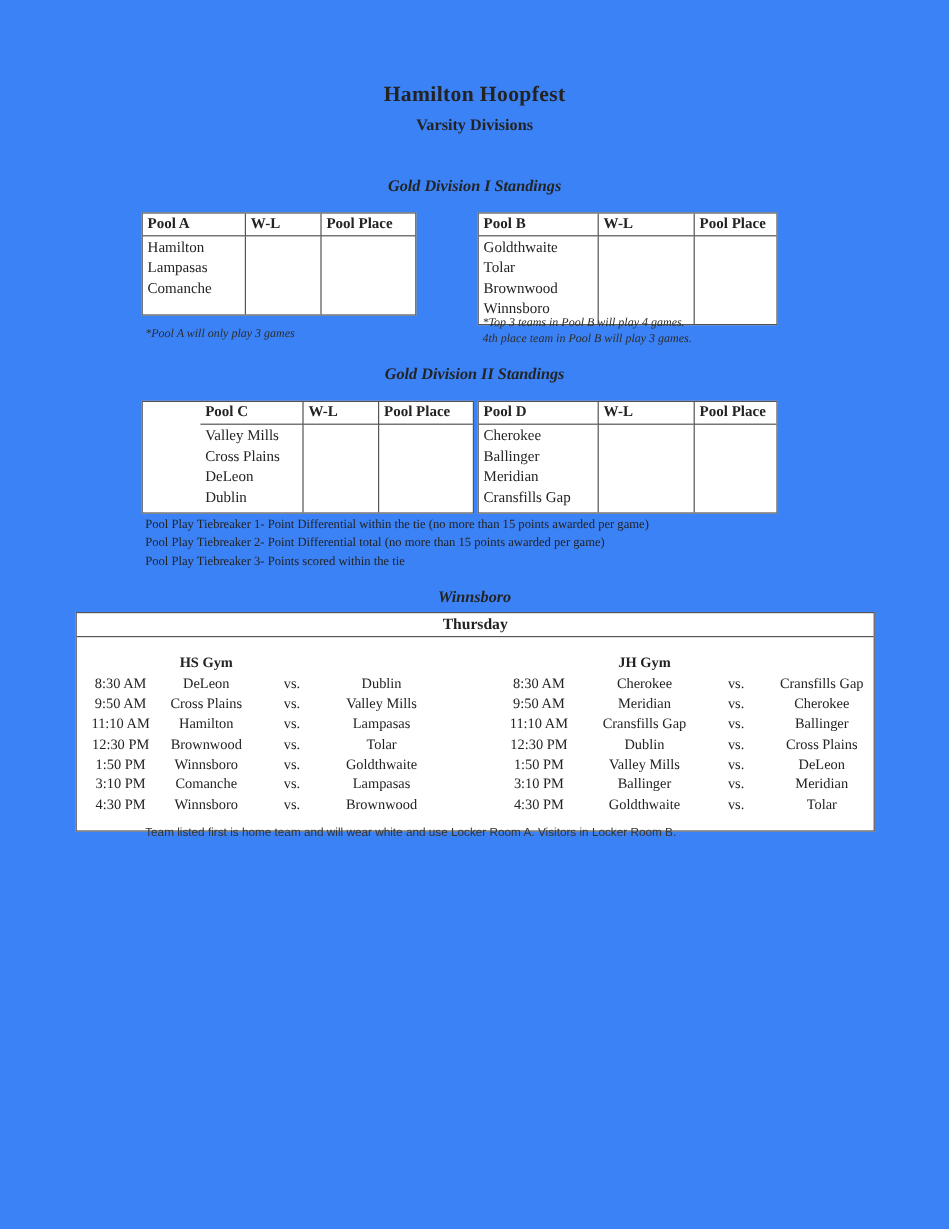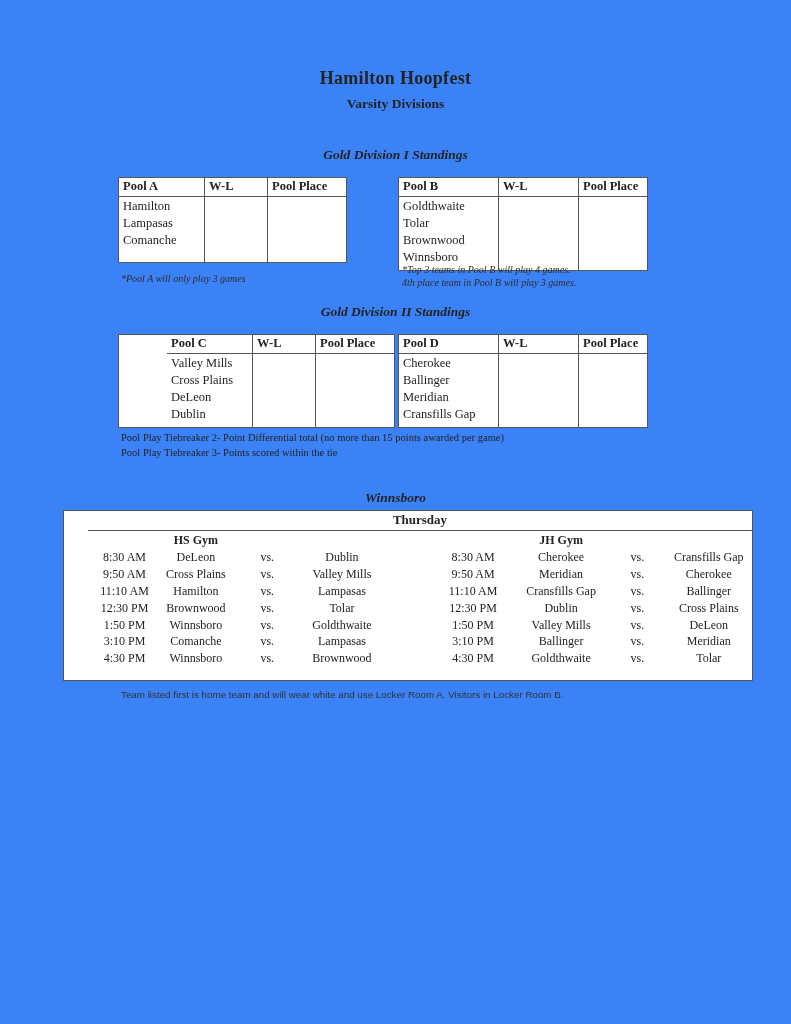--- a/index.html
+++ b/index.html
@@ -76,40 +76,39 @@
     font-size: 10.5px; line-height: 15.4px;
     white-space: nowrap;
   }
 
   
   .sched {
     position: absolute;
     left: 63px; top: 510px; width: 664px;
     border: 1px solid #555;
     background: #fff;
-    padding-left: 24px;
   }
   .sched-day {
     text-align: center; font-weight: bold; font-size: 13px;
     padding: 1px 0 2px;
     border-bottom: 1px solid #555;
   }
   .sched-body { padding: 1px 0 13px; }
   .sched-grid {
     display: grid;
     grid-template-columns: 11% 10.5% 11% 11.5% 8% 12% 14.5% 8.5% 13%;
   }
   .sg-cell {
     text-align: center;
     font-size: 12px;
     line-height: 16.9px;
     white-space: nowrap;
     overflow: hidden;
   }
-  .gym-row .sg-cell { font-weight: bold; }
+  .gym-row .sg-cell { font-weight: bold; margin-top: 12px; }
   .gym-hs { grid-column: 2; }
   .gym-jh { grid-column: 7; }
 
   
   .footer-note {
     position: absolute;
     left: 121px; top: 689px;
     font-family: "Liberation Sans", sans-serif;
     font-size: 9.8px;
     color: #333;
@@ -200,20 +199,21 @@
         <div class="team">Ballinger</div>
         <div class="team">Meridian</div>
         <div class="team">Cransfills Gap</div>
       </div>
       <div class="pt-cell"></div>
       <div class="pt-cell"></div>
     </div>
   </div>
 
   <div class="tiebreakers">
+    <div>Pool Play Tiebreaker 1- Point Differential within the tie (no more than 15 points awarded per game)</div>
     <div>Pool Play Tiebreaker 2- Point Differential total (no more than 15 points awarded per game)</div>
     <div>Pool Play Tiebreaker 3- Points scored within the tie</div>
   </div>
 
   <div class="section-title t-sched">Winnsboro</div>
 
   <div class="sched">
     <div class="sched-day">Thursday</div>
     <div class="sched-body">
 

